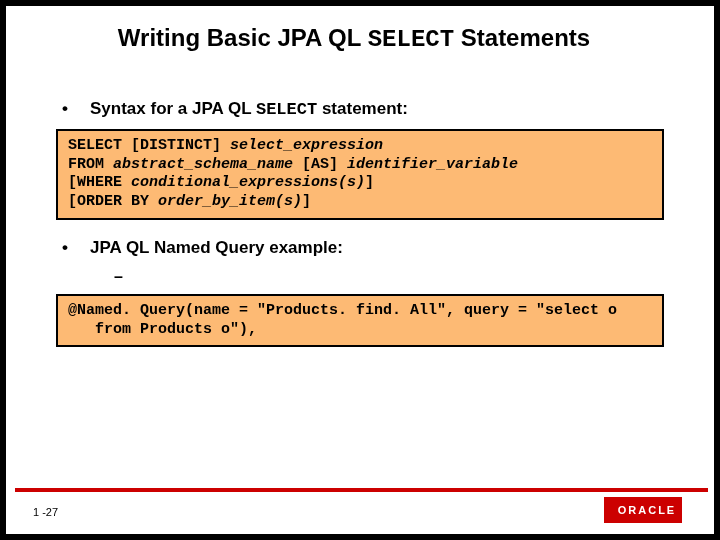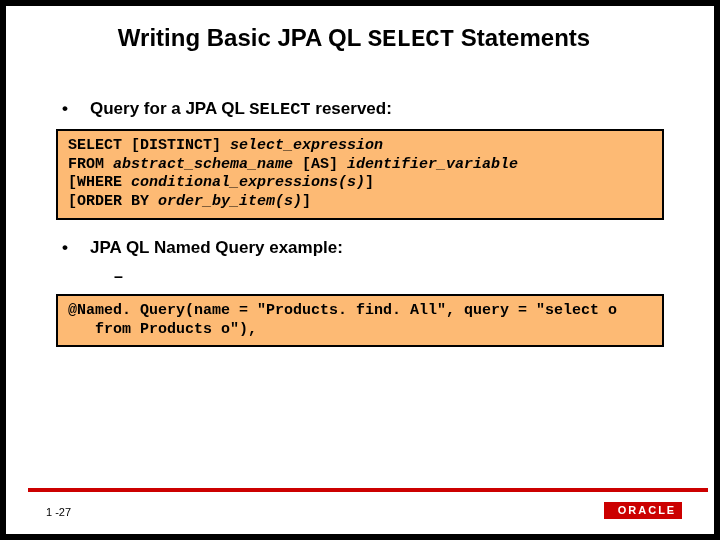--- a/index.html
+++ b/index.html
@@ -54,21 +54,21 @@
     display: flex;
     align-items: baseline;
     margin: 2px 0 8px 72px;
     font-size: 16px;
     font-weight: bold;
   }
   .subbullet .dash { width: 22px; flex-shrink: 0; }
   .footer {
     position: absolute;
     bottom: 6px;
-    left: 22px;
+    left: 9px;
     right: 6px;
     height: 36px;
     background: #fff;
   }
   .redbar {
     position: absolute;
     top: -4px;
     left: 0;
     right: 0;
     height: 4px;
@@ -91,21 +91,21 @@
     position: absolute;
     right: 16px;
     bottom: 6px;
     width: 88px;
     height: 24px;
     display: flex;
     align-items: center;
   }
   .logo-box {
     width: 78px;
-    height: 17px;
+    height: 26px;
     background: #c00;
     color: #fff;
     font-size: 11px;
     font-weight: bold;
     letter-spacing: 2px;
     display: flex;
     align-items: center;
     justify-content: center;
     font-family: Arial, sans-serif;
     padding-left: 8px;
@@ -119,21 +119,21 @@
 
   <div class="title">
     <span>Writing Basic JPA QL </span><span class="mono">SELECT</span><span> Statements</span>
   </div>
 
   <div class="content">
 
     <div class="bullet-row">
       <span class="dot">•</span>
       <span>
-        <span>Query for a JPA QL </span><span class="mono">SELECT</span><span> reserved:</span>
+        <span>Syntax for a JPA QL </span><span class="mono">SELECT</span><span> statement:</span>
       </span>
     </div>
 
     <div class="codebox"><span>SELECT [DISTINCT] <span class="ital">select_expression</span></span>
 <span>FROM <span class="ital">abstract_schema_name</span> [AS] <span class="ital">identifier_variable</span></span>
 <span>[WHERE <span class="ital">conditional_expressions(s)</span>]</span>
 <span>[ORDER BY <span class="ital">order_by_item(s)</span>]</span></div>
 
     <div class="bullet-row">
       <span class="dot">•</span>

